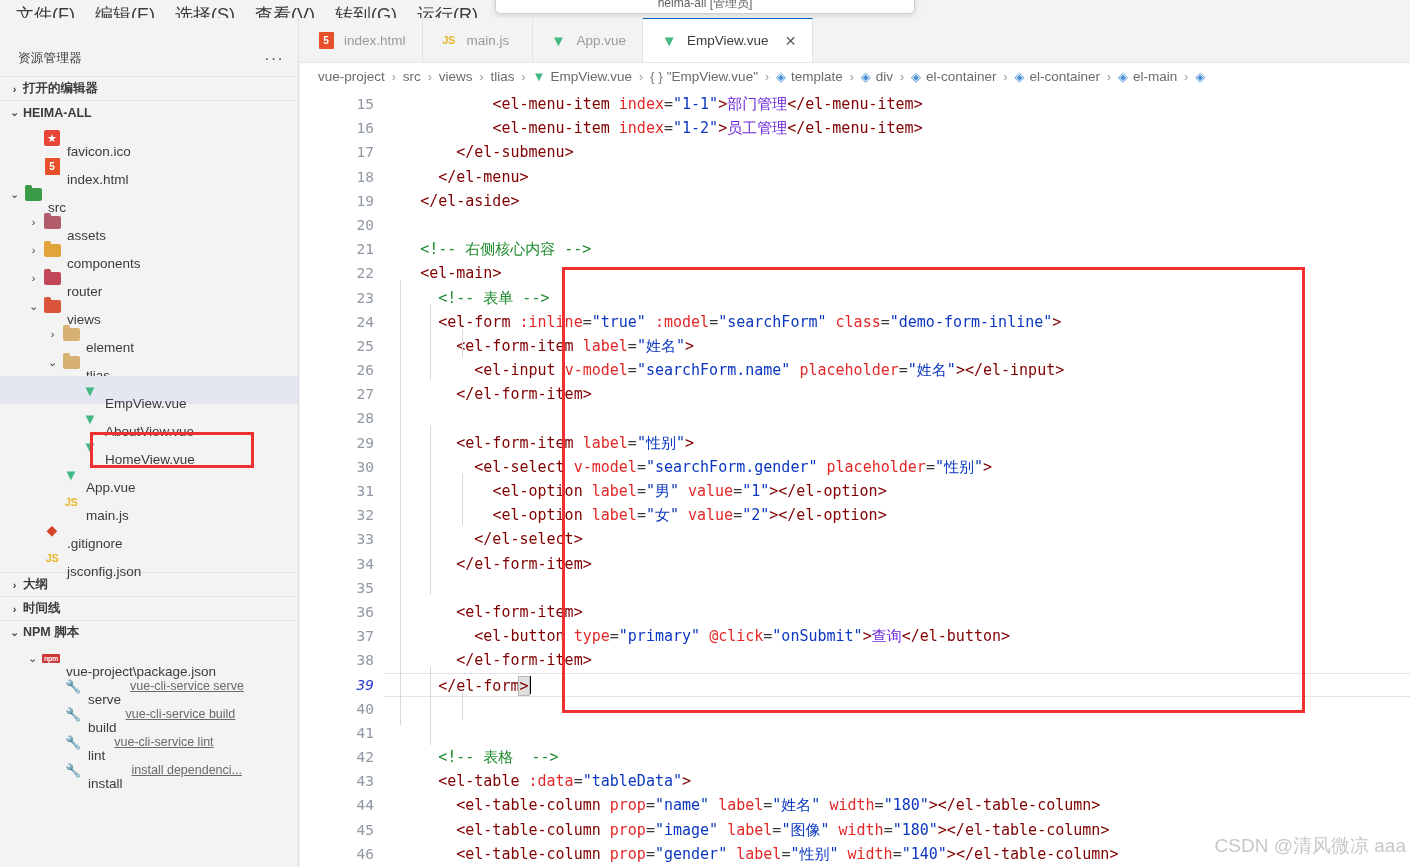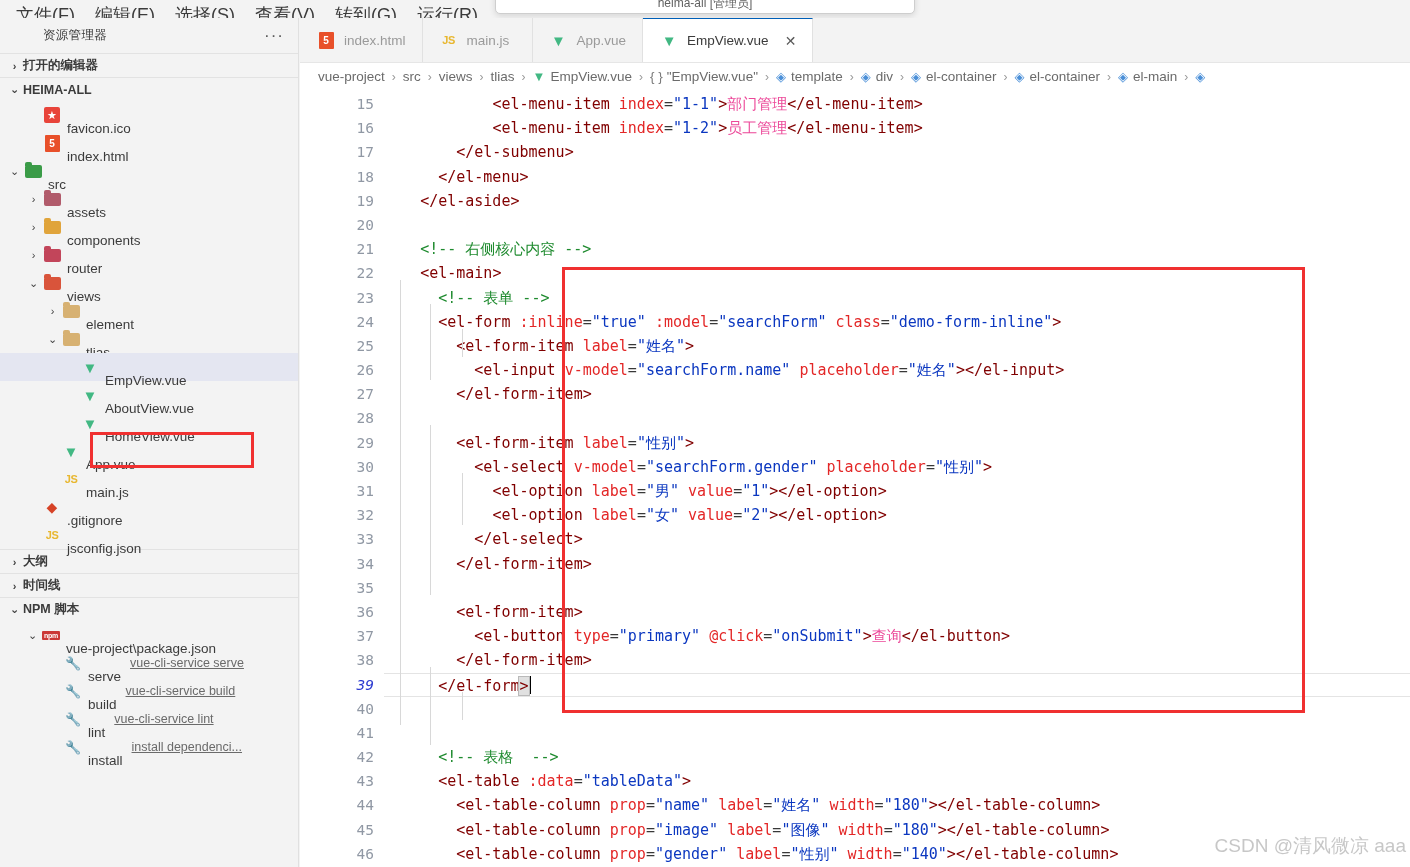--- a/index.html
+++ b/index.html
@@ -50,23 +50,24 @@
     width: 299px; height: 849px;
     background: #f3f3f3;
     border-right: 1px solid #e0e0e0;
     font-size: 13px;
     color: #3b3b3b;
     overflow: hidden;
   }
   .sidebar-title {
     height: 35px;
     display: flex; align-items: center; justify-content: space-between;
-    padding: 0 14px 0 43px;
+    padding: 0 14px 0 18px;
     font-size: 12.5px; color: #3b3b3b;
     letter-spacing: .3px;
+    margin-top: 23px;
   }
   .ellipsis-icon { font-size: 17px; color: #5a5a5a; line-height: 10px; letter-spacing:1px;}
   .section-header {
     height: 24px;
     display: flex; align-items: center;
     padding-left: 6px;
     font-size: 12.5px; font-weight: bold; color: #3b3b3b;
     border-top: 1px solid #e2e2e2;
     background: #f3f3f3;
   }
@@ -221,21 +222,21 @@
 
   
   .iguide {
     position: absolute; width: 1px; background: #d8d8d8;
   }
 
   .tok-tag   { color: #800000; }
   .tok-attr  { color: #e32727; }
   .tok-val   { color: #0b37c0; }
   .tok-cmt   { color: #1f8b2f; }
-  .tok-txt   { color: #ec4899; }
+  .tok-txt   { color: #6d28d9; }
   .tok-punct { color: #383838; }
   .bracket-hl { background: #e0e0e0; outline: 1px solid #b9b9b9; }
 
   .cursor {
     display: inline-block; width: 2px; height: 18px;
     background: #000; vertical-align: -3px;
     margin-left: 0px;
   }
 
   .redbox-code {

